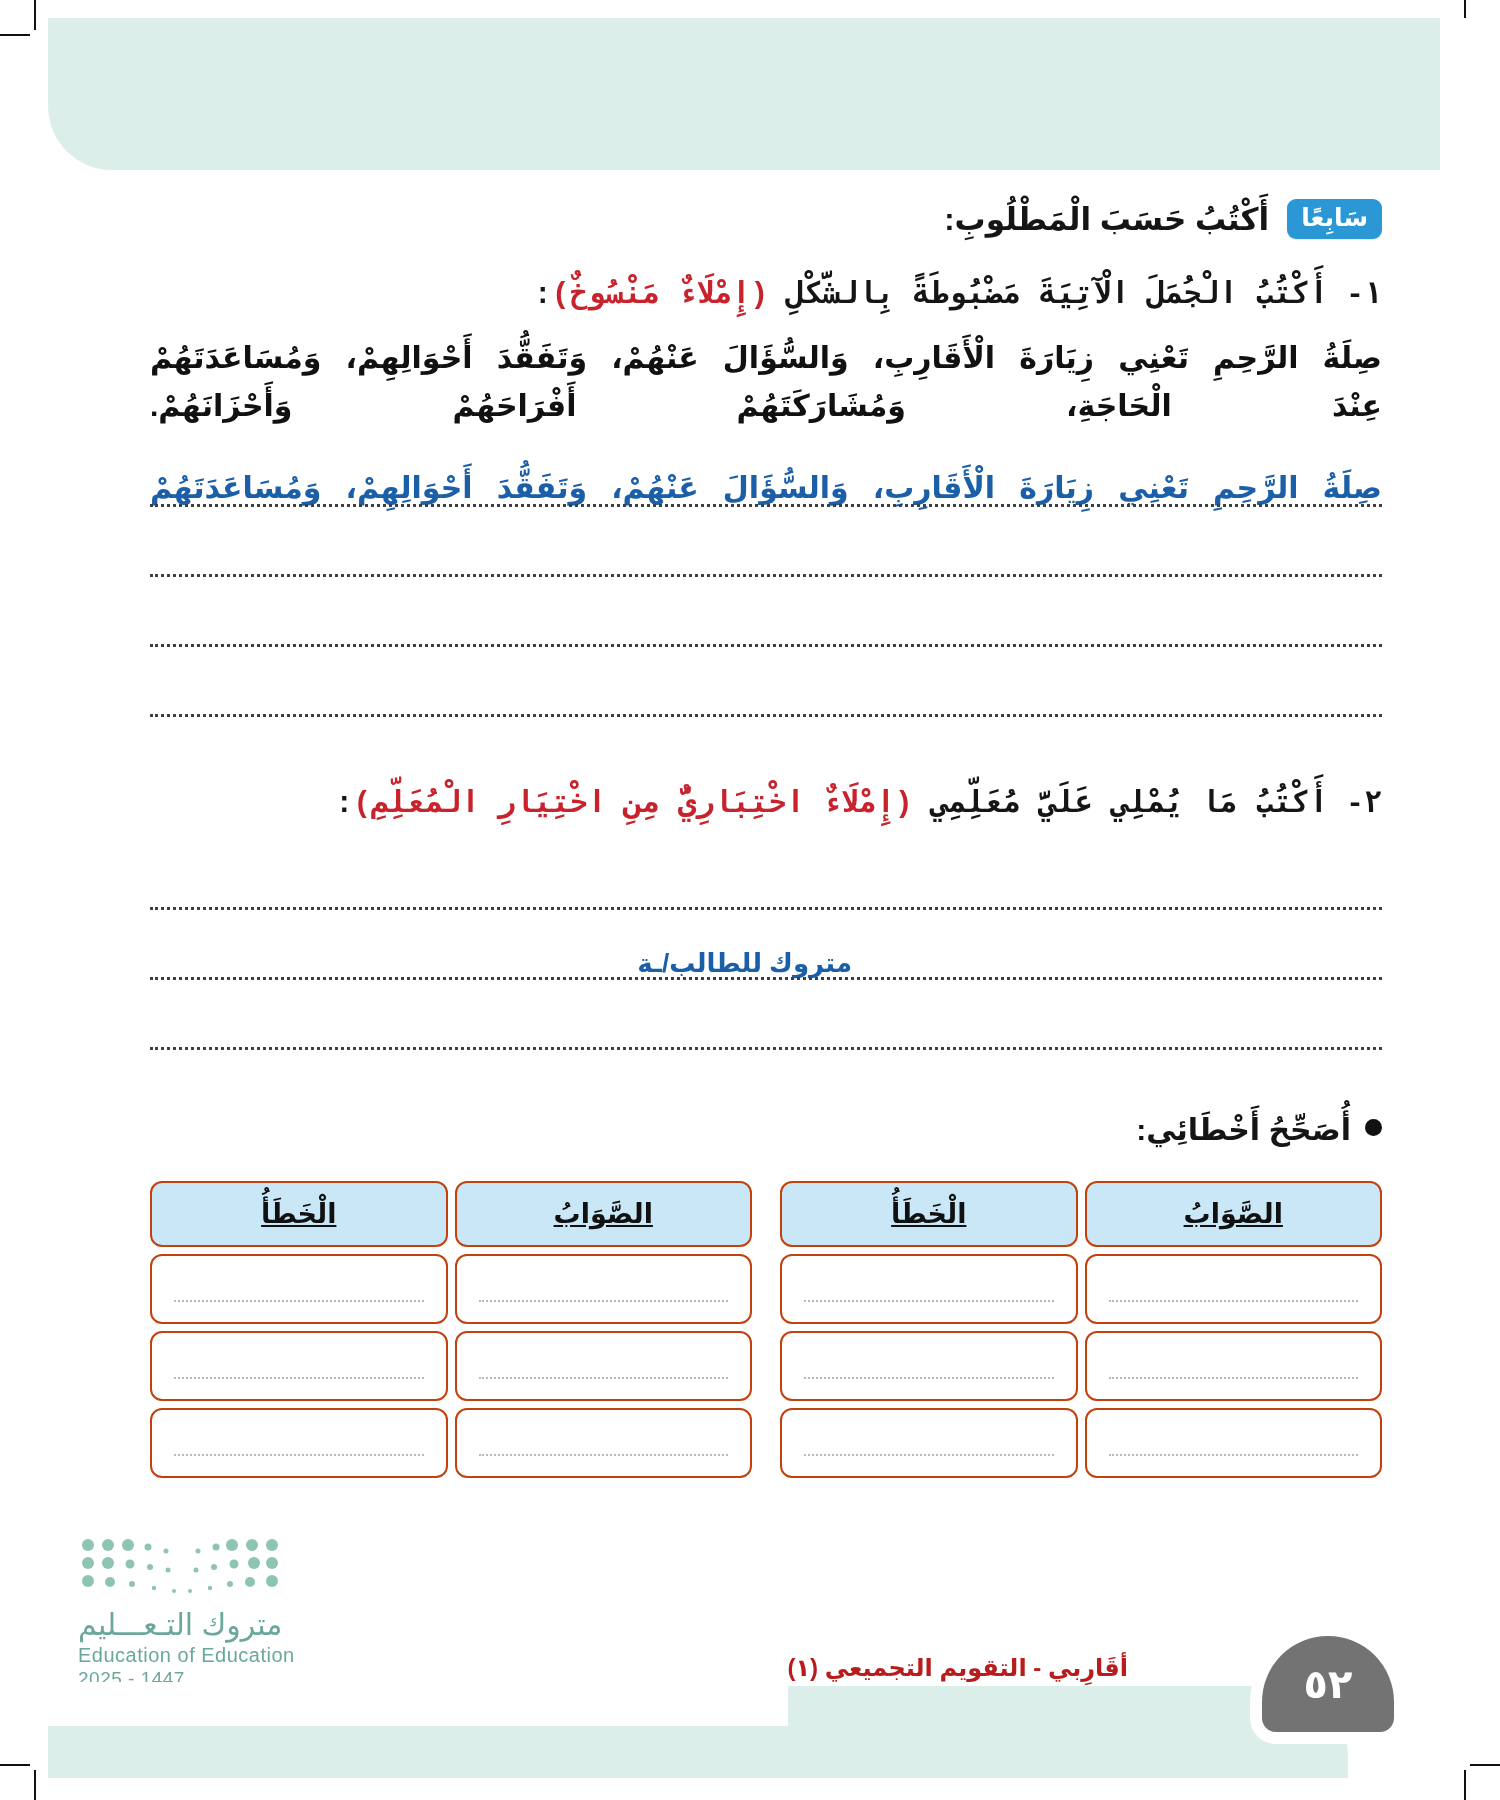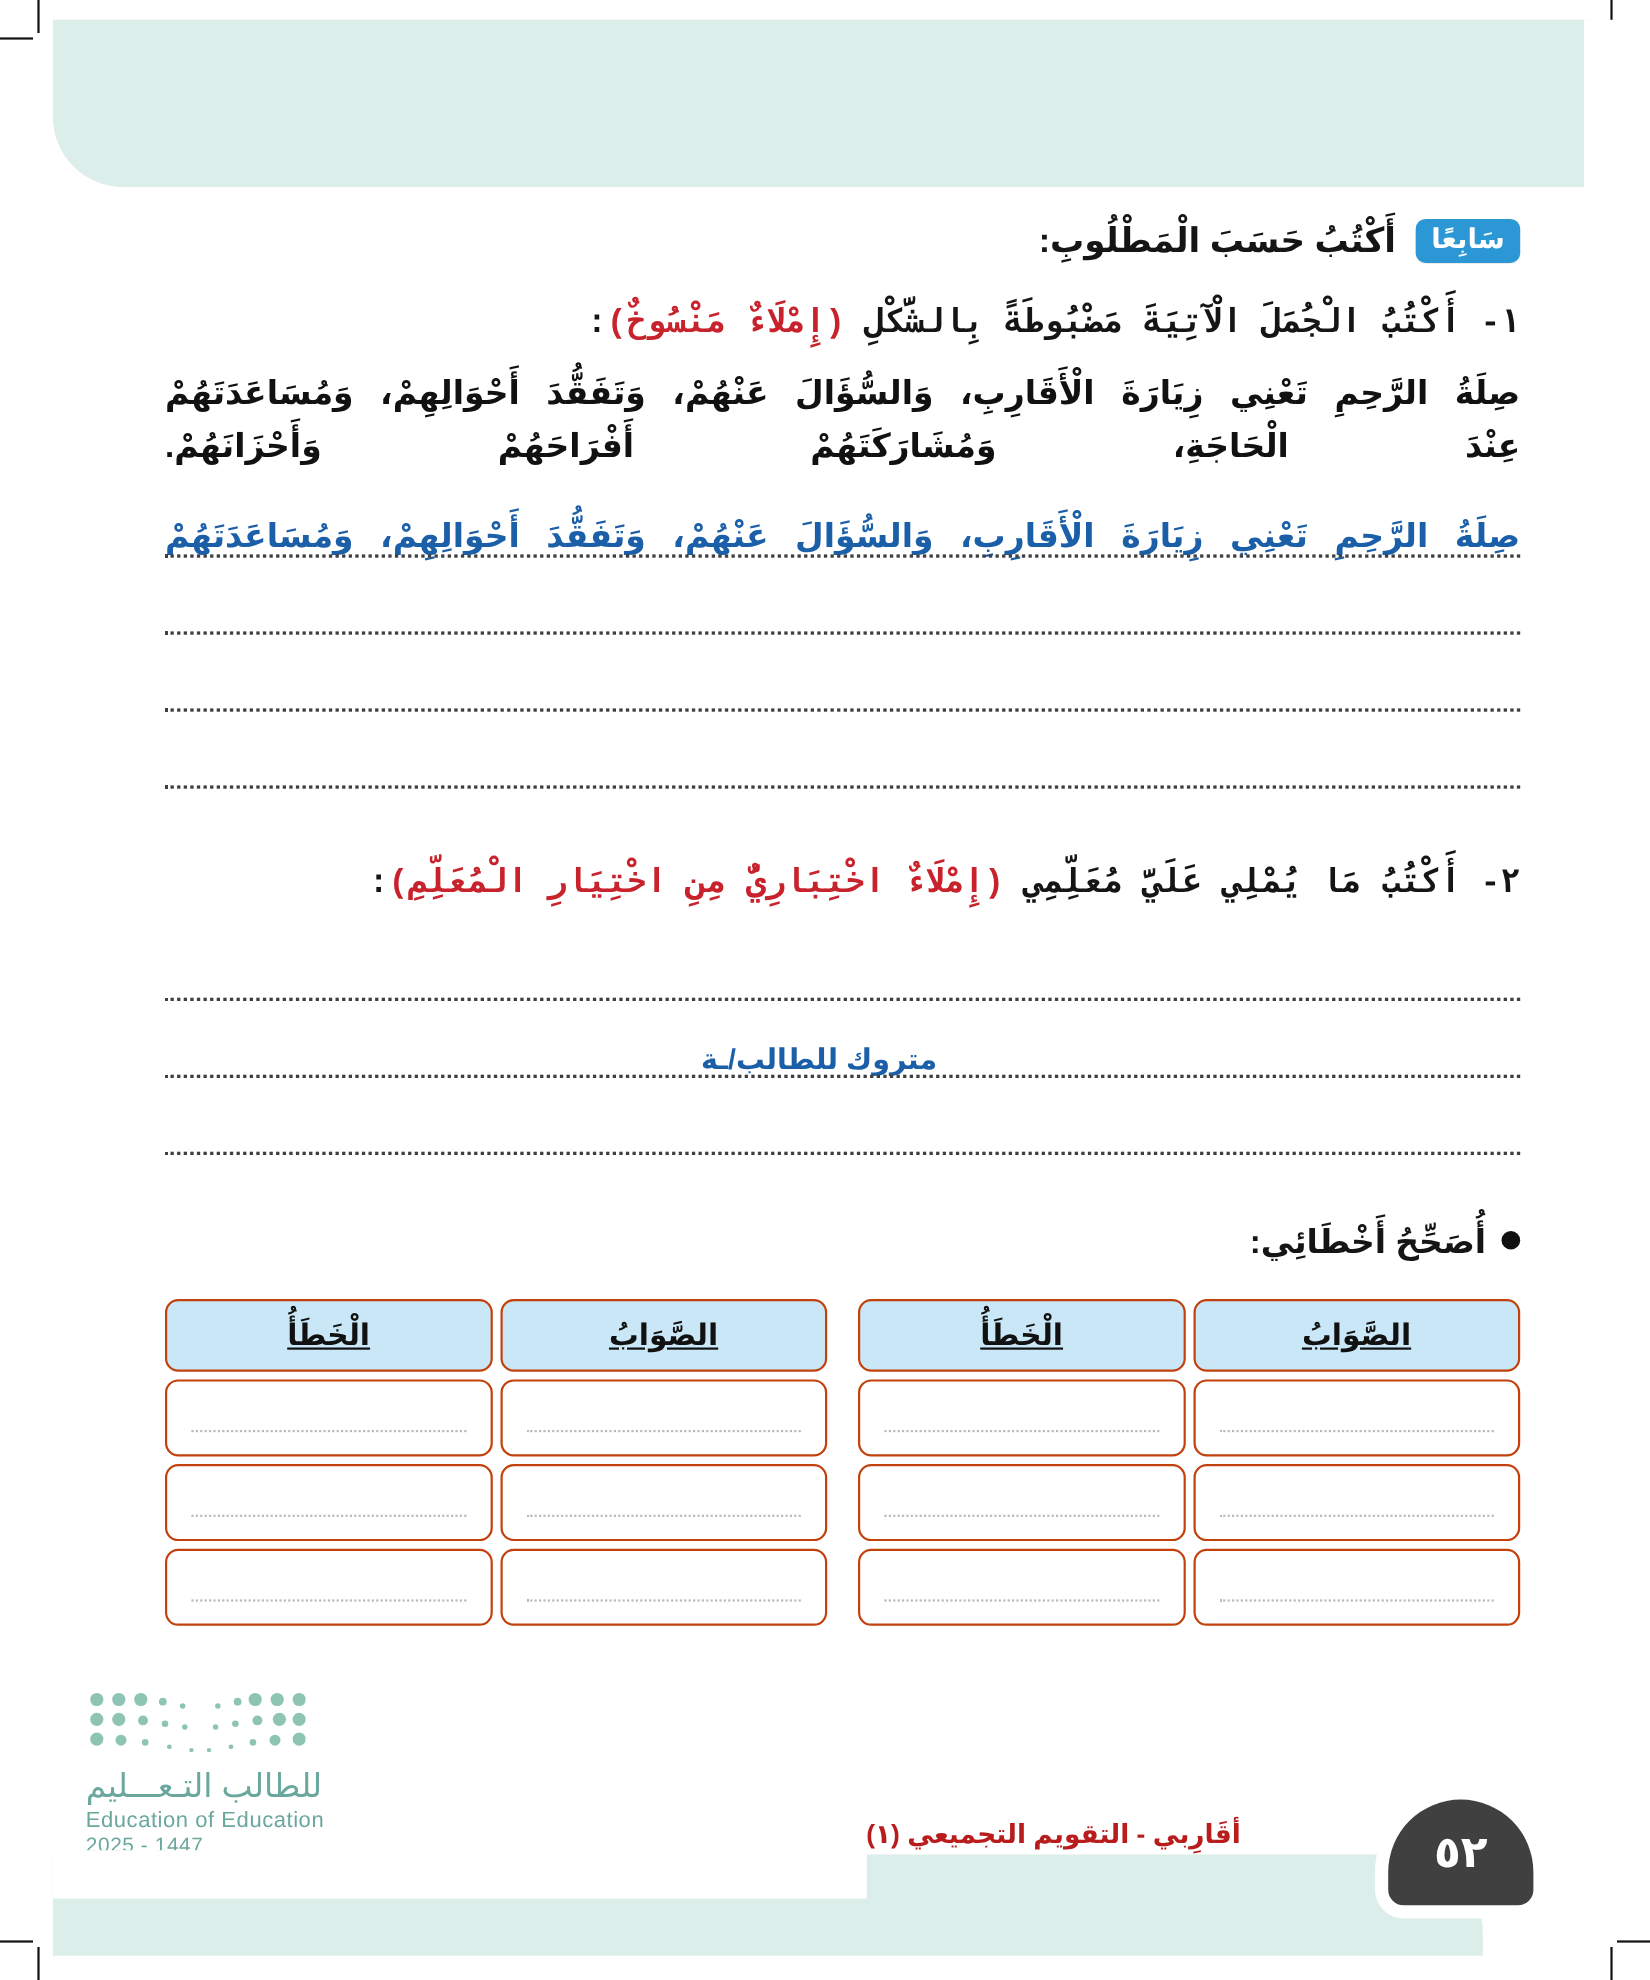--- a/index.html
+++ b/index.html
@@ -251,21 +251,21 @@
     color: #b91c1c;
     white-space: nowrap;
     direction: rtl;
   }
   .page-badge {
     position: absolute;
     right: 106px;
     bottom: 46px;
     width: 132px;
     height: 96px;
-    background: #404040;
+    background: #737373;
     border-top-left-radius: 66px;
     border-top-right-radius: 66px;
     border-bottom-left-radius: 14px;
     border-bottom-right-radius: 14px;
     display: flex;
     align-items: center;
     justify-content: center;
     color: #ffffff;
     font-size: 40px;
     font-weight: bold;
@@ -490,21 +490,21 @@
         <circle cx="54" cy="47" r="3"></circle>
           <circle cx="76" cy="51" r="2.2"></circle>
           <circle cx="96" cy="54" r="2"></circle>
         <circle cx="112" cy="54" r="2"></circle>
           <circle cx="132" cy="51" r="2.2"></circle>
           <circle cx="152" cy="47" r="3"></circle>
         <circle cx="172" cy="45" r="5"></circle>
           <circle cx="194" cy="44" r="6"></circle>
       </g>
     </svg>
-    <div class="logo-ar">للطالب التـعـــليم</div>
+    <div class="logo-ar">متروك التـعـــليم</div>
     <div class="logo-en">Education of Education</div>
     <div class="logo-yr">2025 - 1447</div>
   </div>
 
   <div class="footer-band">
     <div class="footer-teal"></div>
     <div class="footer-white-cut"></div>
     <div class="footer-caption">أقَارِبي - التقويم التجميعي (١)</div>
     <div class="page-badge">٥٢</div>
   </div>

